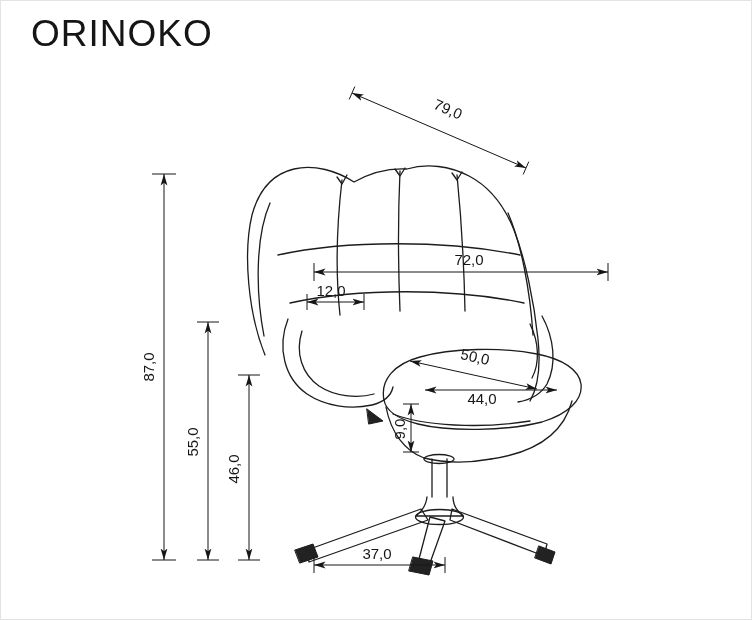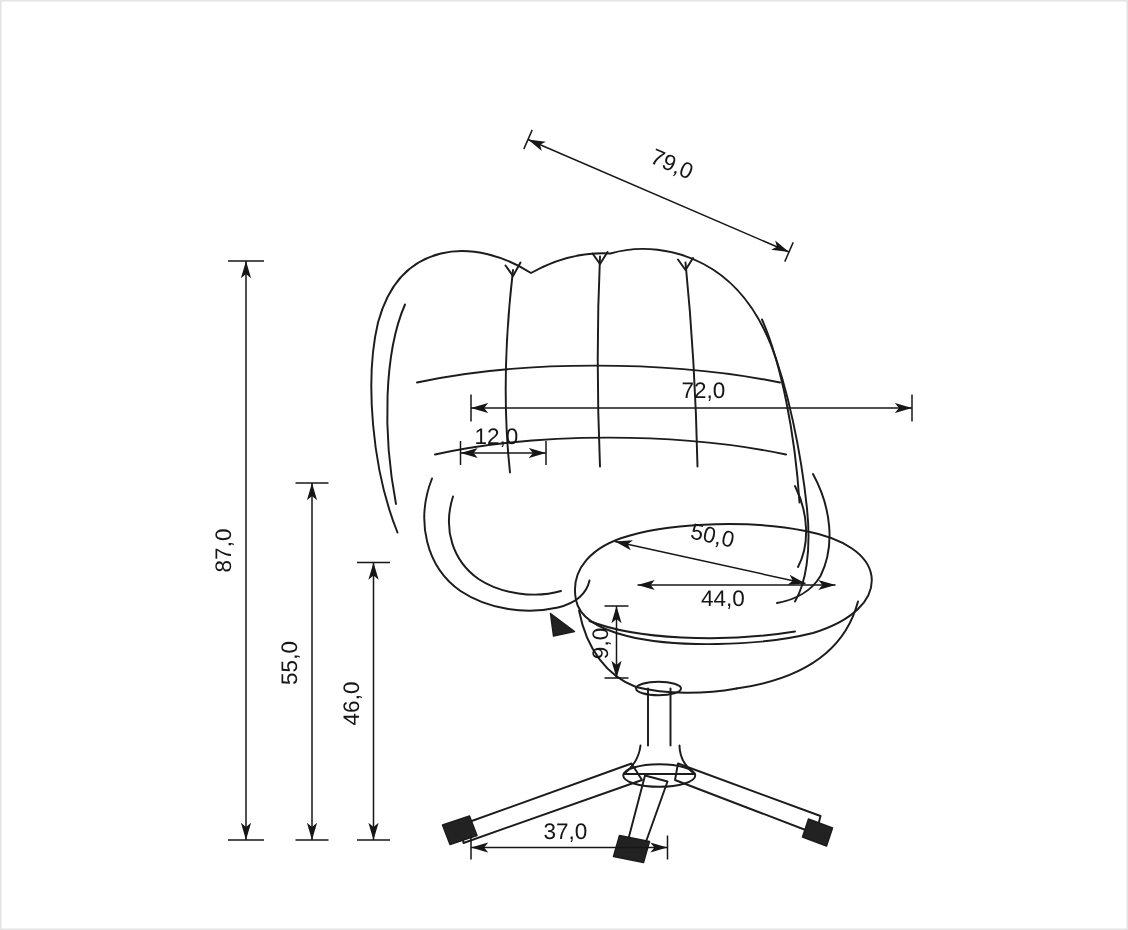--- a/index.html
+++ b/index.html
@@ -20,20 +20,21 @@
   }
   .draw .filled { fill:#222222; stroke:#1c1c1c; stroke-width:1; }
   .dim line { stroke:#161616; stroke-width:1; }
   .dim text { font:15px "Liberation Sans", sans-serif; fill:#161616; }
 </style>
 </head>
 <body>
 
 <div class="canvas">
 
+  <div class="title">ORINOKO</div>
 
   <svg class="diagram" viewBox="0 0 752 620">
     <defs>
       <marker id="arw" viewBox="0 0 12 8" refX="11.5" refY="4" markerWidth="12" markerHeight="8" orient="auto-start-reverse" markerUnits="userSpaceOnUse">
         <path d="M0,0.6 L11.5,4 L0,7.4 L2.8,4 Z" fill="#161616"></path>
       </marker>
     </defs>
 
     <g class="draw">
 

